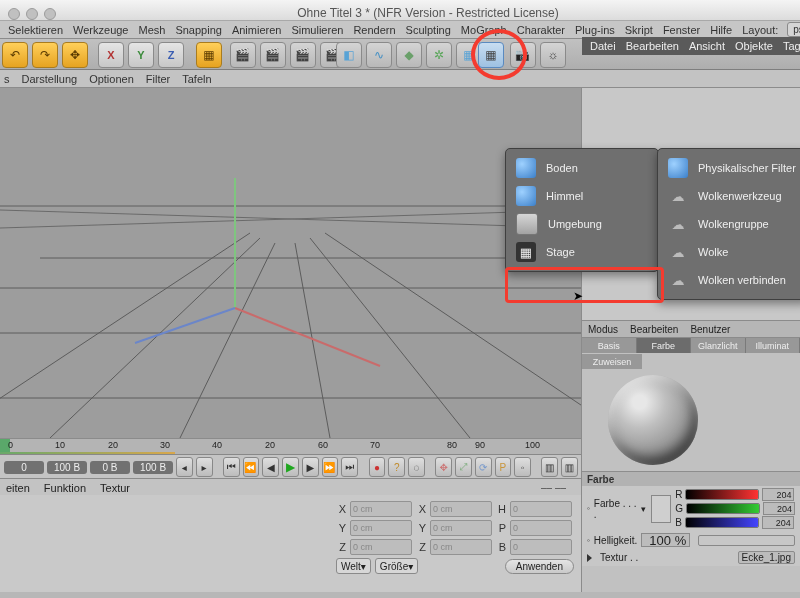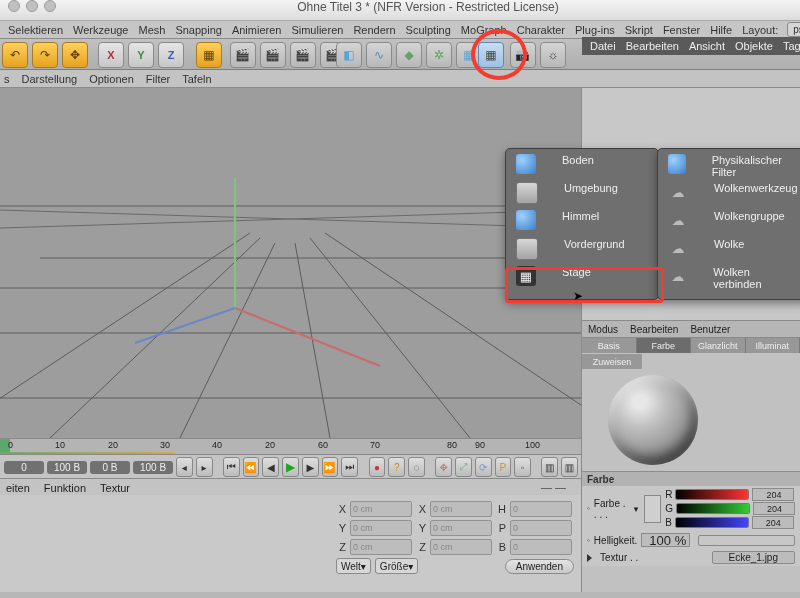--- a/index.html
+++ b/index.html
@@ -11,21 +11,21 @@
     --ink:#222;
     --menu-bg:#5a5a5a;
     --menu-ink:#eee;
     --accent:#4f7fae;
     --accent2:#6a9c4a;
     --highlight-red:#f43b2f;
     --green-play:#1fa71f;
   }
   html,body{margin:0;padding:0;width:800px;height:598px;overflow:hidden;font:11px Helvetica,Arial,sans-serif;background:var(--bg);color:#222}
   
-  .titlebar{height:20px;background:linear-gradient(#f4f4f4,#dcdcdc);border-bottom:1px solid #a8a8a8;display:flex;align-items:flex-start}
+  .titlebar{height:20px;background:linear-gradient(#f4f4f4,#dcdcdc);border-bottom:1px solid #a8a8a8;display:flex;align-items:flex-end}
   .titlebar .dots{display:flex;gap:6px;margin-left:8px}
   .titlebar .dot{width:10px;height:10px;border-radius:50%;background:#c0c0c0;border:1px solid #9c9c9c}
   .titlebar .title{flex:1;text-align:center;color:#555;font-size:12px}
   
   .menubar{height:17px;background:#c6c6c6;border-bottom:1px solid #8b8b8b;display:flex;align-items:center;padding:0 3px;gap:0;color:#333;font-size:11px}
   .menubar span{padding:1px 5px;white-space:nowrap}
   .menubar .right{margin-left:auto;display:flex;align-items:center;gap:4px}
   .psd{background:#d5d5d5;border:1px solid #8a8a8a;border-radius:3px;padding:0 3px;font-size:10px}
   
   .toolbar{height:30px;background:linear-gradient(#c1c1c1,#aeaeae);border-bottom:1px solid #7e7e7e;position:relative}
@@ -43,21 +43,21 @@
   
   .subbar{height:17px;background:#c3c3c3;border-bottom:1px solid #8c8c8c;display:flex;align-items:center;padding:0 4px;gap:12px;font-size:11px;color:#333}
   
   .workspace{position:relative;height:504px}
   .viewport{position:absolute;left:0;top:0;right:218px;height:350px;background:#9d9d9d;overflow:hidden}
   .viewport svg{width:100%;height:100%;display:block}
   
   .flyout{position:absolute;z-index:100;background:#6f6f6f;border:1px solid #3f3f3f;border-radius:5px;padding:5px 0;color:#efefef;font-size:11px;box-shadow:0 4px 10px rgba(0,0,0,.4)}
   .flyout.col1{left:505px;top:60px;width:152px}
   .flyout.col2{left:657px;top:60px;width:150px}
-  .flyout .item{height:28px;display:flex;padding:0 10px;gap:26px}
+  .flyout .item{height:28px;display:flex;align-items:center;padding:0 10px;gap:10px}
   .flyout .item.sel{background:#4b4b4b}
   .flyout .icon{width:20px;height:20px;border-radius:3px;display:flex;align-items:center;justify-content:center;font-size:13px}
   .flyout .icon.sky{background:radial-gradient(circle at 30% 30%,#9ed1ff,#3b7fc9)}
   .flyout .icon.box{background:linear-gradient(#d6d6d6,#a3a3a3);border:1px solid #777}
   .flyout .icon.stage{background:#333;color:#eee}
   .flyout .icon.wolke{color:#bbb}
   .hl-box{position:absolute;border:3px solid var(--highlight-red);border-radius:4px;left:505px;top:179px;width:153px;height:30px;z-index:110;pointer-events:none}
   .cursor{position:absolute;left:573px;top:201px;z-index:200;font-size:12px;color:#000;pointer-events:none}
   
   .timeline{position:absolute;left:0;top:350px;right:218px;height:40px;background:#bdbdbd;border-top:1px solid #8b8b8b}
@@ -94,21 +94,21 @@
   .sect .hd{background:#b2b2b2;height:14px;padding:0 5px;font-size:10px;font-weight:bold;color:#333;display:flex;align-items:center}
   .sect .row{display:flex;align-items:center;gap:4px;padding:2px 5px;font-size:10px}
   .swatch{width:20px;height:26px;background:#cfcfcf;border:1px solid #888;margin-left:2px}
   .rgb{display:flex;flex-direction:column;gap:1px}
   .rgb .r{display:flex;align-items:center;gap:3px}
   .rgb .bar{width:72px;height:9px;border:1px solid #777;border-radius:2px;position:relative;overflow:hidden}
   .rgb .bar .fill{position:absolute;inset:0}
   .rgb .bar.red .fill{background:linear-gradient(90deg,#000,#f33)}
   .rgb .bar.green .fill{background:linear-gradient(90deg,#000,#3c3)}
   .rgb .bar.blue .fill{background:linear-gradient(90deg,#000,#44f)}
-  .rgb .val{width:28px;height:11px;background:#bcbcbc;border:1px solid #8a8a8a;font-size:9px;display:flex;align-items:center;justify-content:flex-end;padding-right:12px}
+  .rgb .val{width:28px;height:11px;background:#bcbcbc;border:1px solid #8a8a8a;font-size:9px;display:flex;align-items:center;justify-content:flex-end;padding-right:2px}
   .pct{width:44px;height:12px;background:#bcbcbc;border:1px solid #8a8a8a;font-size:13px;display:flex;align-items:center;justify-content:flex-end;padding-right:3px}
   .texrow{display:flex;align-items:center;padding:2px 5px;font-size:10px;gap:6px}
   .tri{display:inline-block;width:0;height:0;border-top:4px solid transparent;border-bottom:4px solid transparent;border-left:5px solid #333;margin-right:2px}
 </style>
 </head>
 <body>
 
 <div class="titlebar">
   <div class="dots">
     <div class="dot"></div>
@@ -227,30 +227,26 @@
       <line x1="235" y1="220" x2="135" y2="255" stroke="#6b86c9" stroke-width="2"></line>
     </svg>
   </div>
 
   <div class="flyout col1">
     <div class="item">
         <div class="icon sky"></div>
         <span>Boden</span>
       </div>
     <div class="item">
+        <div class="icon sky"></div>
+        <span>Himmel</span>
+      </div>
+    <div class="item">
         <div class="icon box"></div>
         <span>Umgebung</span>
-      </div>
-    <div class="item">
-        <div class="icon sky"></div>
-        <span>Himmel</span>
-      </div>
-    <div class="item">
-        <div class="icon box"></div>
-        <span>Vordergrund</span>
       </div>
     <div class="item">
         <div class="icon stage">▦</div>
         <span>Stage</span>
       </div>
   </div>
   <div class="hl-box"></div>
   <div class="cursor">➤</div>
 
   <div class="flyout col2">
@@ -415,18 +411,18 @@
       <div class="row">
         <span style="font-size:8px">◦</span>
         <span>Helligkeit.</span>
         <div class="pct">100 %</div>
         <div style="flex:1;height:9px;border:1px solid #888;border-radius:2px;margin-left:4px"></div>
       </div>
       <div class="texrow">
         <span class="tri"></span>
         <span>Textur . .</span>
         <div style="flex:1"></div>
-        <span style="background:#bcbcbc;border:1px solid #8a8a8a;padding:0 16px;border-radius:2px">Ecke_1.jpg</span>
+        <span style="background:#bcbcbc;border:1px solid #8a8a8a;padding:0 3px;border-radius:2px">Ecke_1.jpg</span>
       </div>
     </div>
   </div>
 
 </div>
 
 </body></html>

